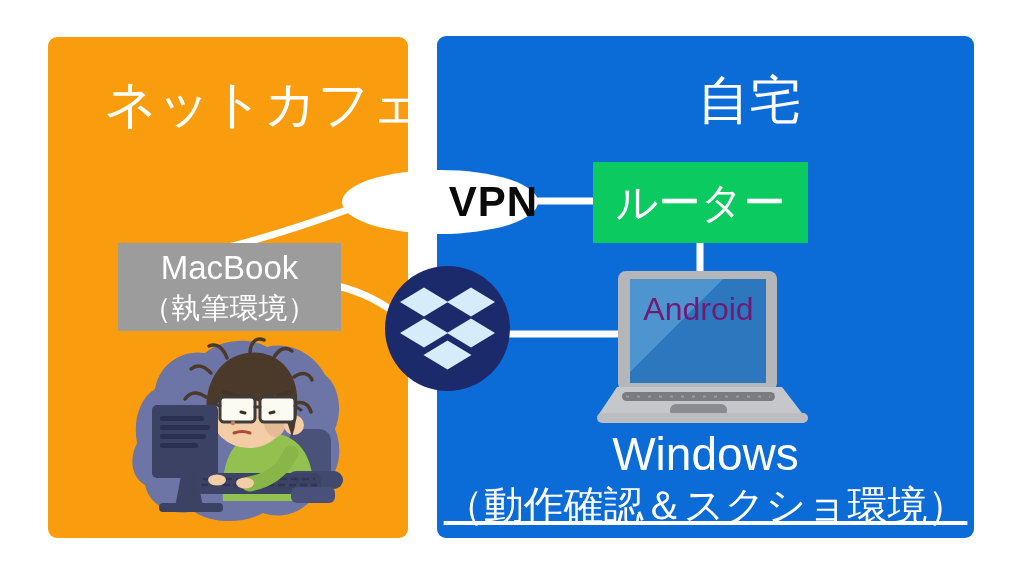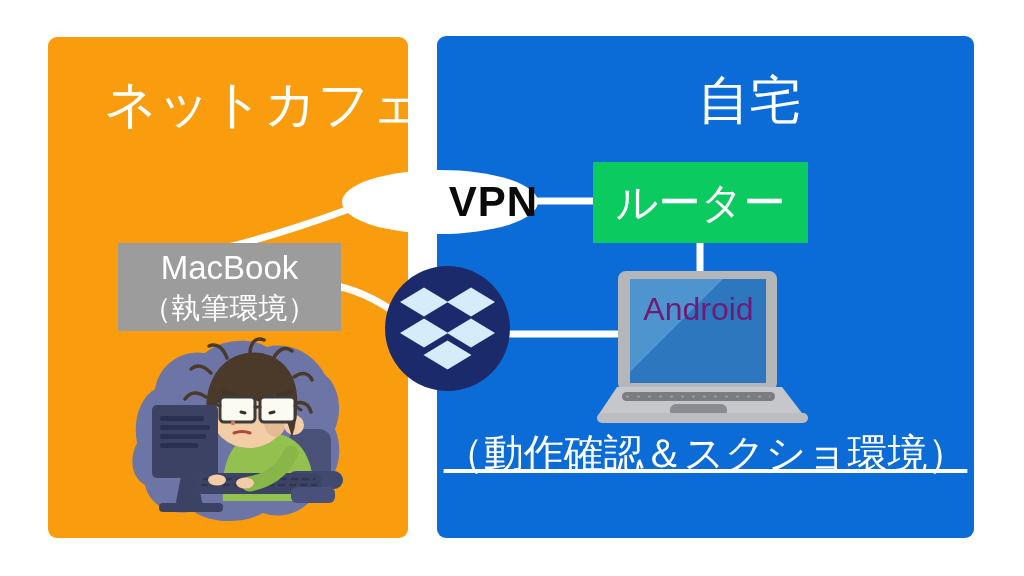--- a/index.html
+++ b/index.html
@@ -93,20 +93,21 @@
     <path d="M 36,138.5 H 180" stroke="#9B9CA2" stroke-width="2" stroke-dasharray="3 8" fill="none"></path>
     <rect x="80" y="146" width="57" height="13" rx="6" fill="#8A8B90"></rect>
     <rect x="7" y="155" width="211" height="10" rx="5" fill="#BCBDC1"></rect>
   </svg>
 
   <div class="screen-label">
     <div>Android</div>
   </div>
 
   <div class="win-caption">
+    <div class="w1">Windows</div>
     <div class="w2">（動作確認＆スクショ環境）</div>
   </div>
 
   <svg class="person" viewBox="0 0 288 200">
 
     <path fill="#6C75A6" d="
       M 34,110
       C 30,88 36,66 52,56
       C 56,32 78,16 102,20
       C 118,6 148,4 164,14

